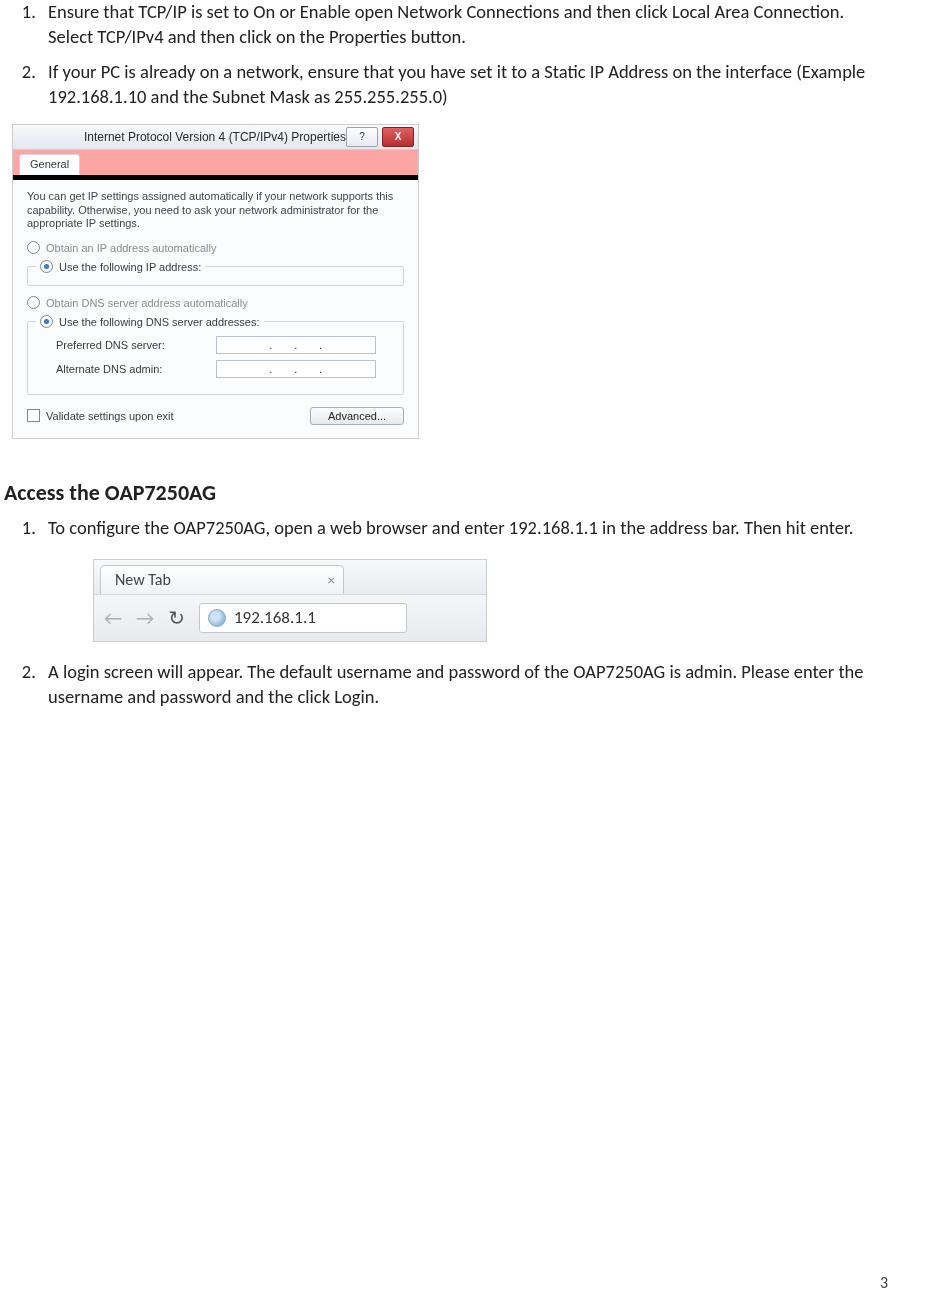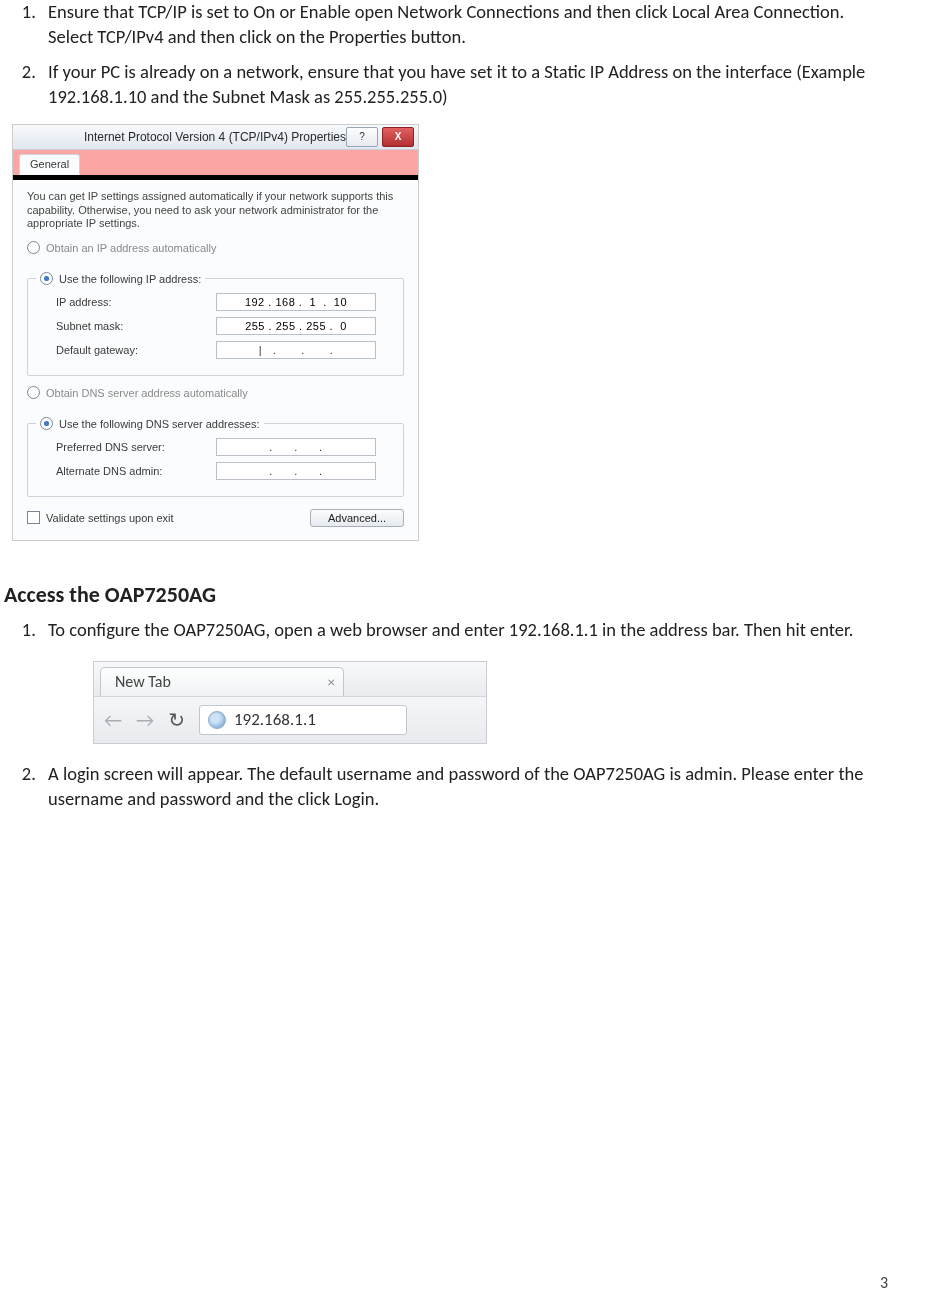--- a/index.html
+++ b/index.html
@@ -144,21 +144,21 @@
     letter-spacing: 0.5px;
     font-family: inherit;
     padding: 0;
     box-sizing: border-box;
   }
   .ip-input.blank { color:#333; }
 
   fieldset.group {
     border: 1px solid #cfd4db;
     border-radius: 2px;
-    margin: 18px 0 0 0;
+    margin: 6px 0 0 0;
     padding: 2px 8px 10px 8px;
   }
   fieldset.group legend {
     font-size: 11px;
     padding: 0 4px;
   }
 
   .adv-row {
     display:flex; justify-content: space-between; align-items:center;
     margin-top: 10px;
@@ -267,34 +267,20 @@
         <span>Obtain an IP address automatically</span>
       </div>
 
       <fieldset class="group">
         <legend>
           <span class="radio-row" style="margin:0">
             <span class="radio sel"></span>
             <span>Use the following IP address:</span>
           </span>
         </legend>
-        <div class="field-grid">
-          <div class="field-row">
-            <span class="field-label">IP address:</span>
-            <input class="ip-input" value="192 . 168 .  1  .  10" style="">
-          </div>
-          <div class="field-row">
-            <span class="field-label">Subnet mask:</span>
-            <input class="ip-input" value="255 . 255 . 255 .  0" style="">
-          </div>
-          <div class="field-row">
-            <span class="field-label">Default gateway:</span>
-            <input class="ip-input blank" value="|   .       .       ." style="">
-          </div>
-        </div>
       </fieldset>
 
       <div class="radio-row muted" style="margin-top:10px">
         <span class="radio"></span>
         <span>Obtain DNS server address automatically</span>
       </div>
 
       <fieldset class="group">
         <legend>
           <span class="radio-row" style="margin:0">

